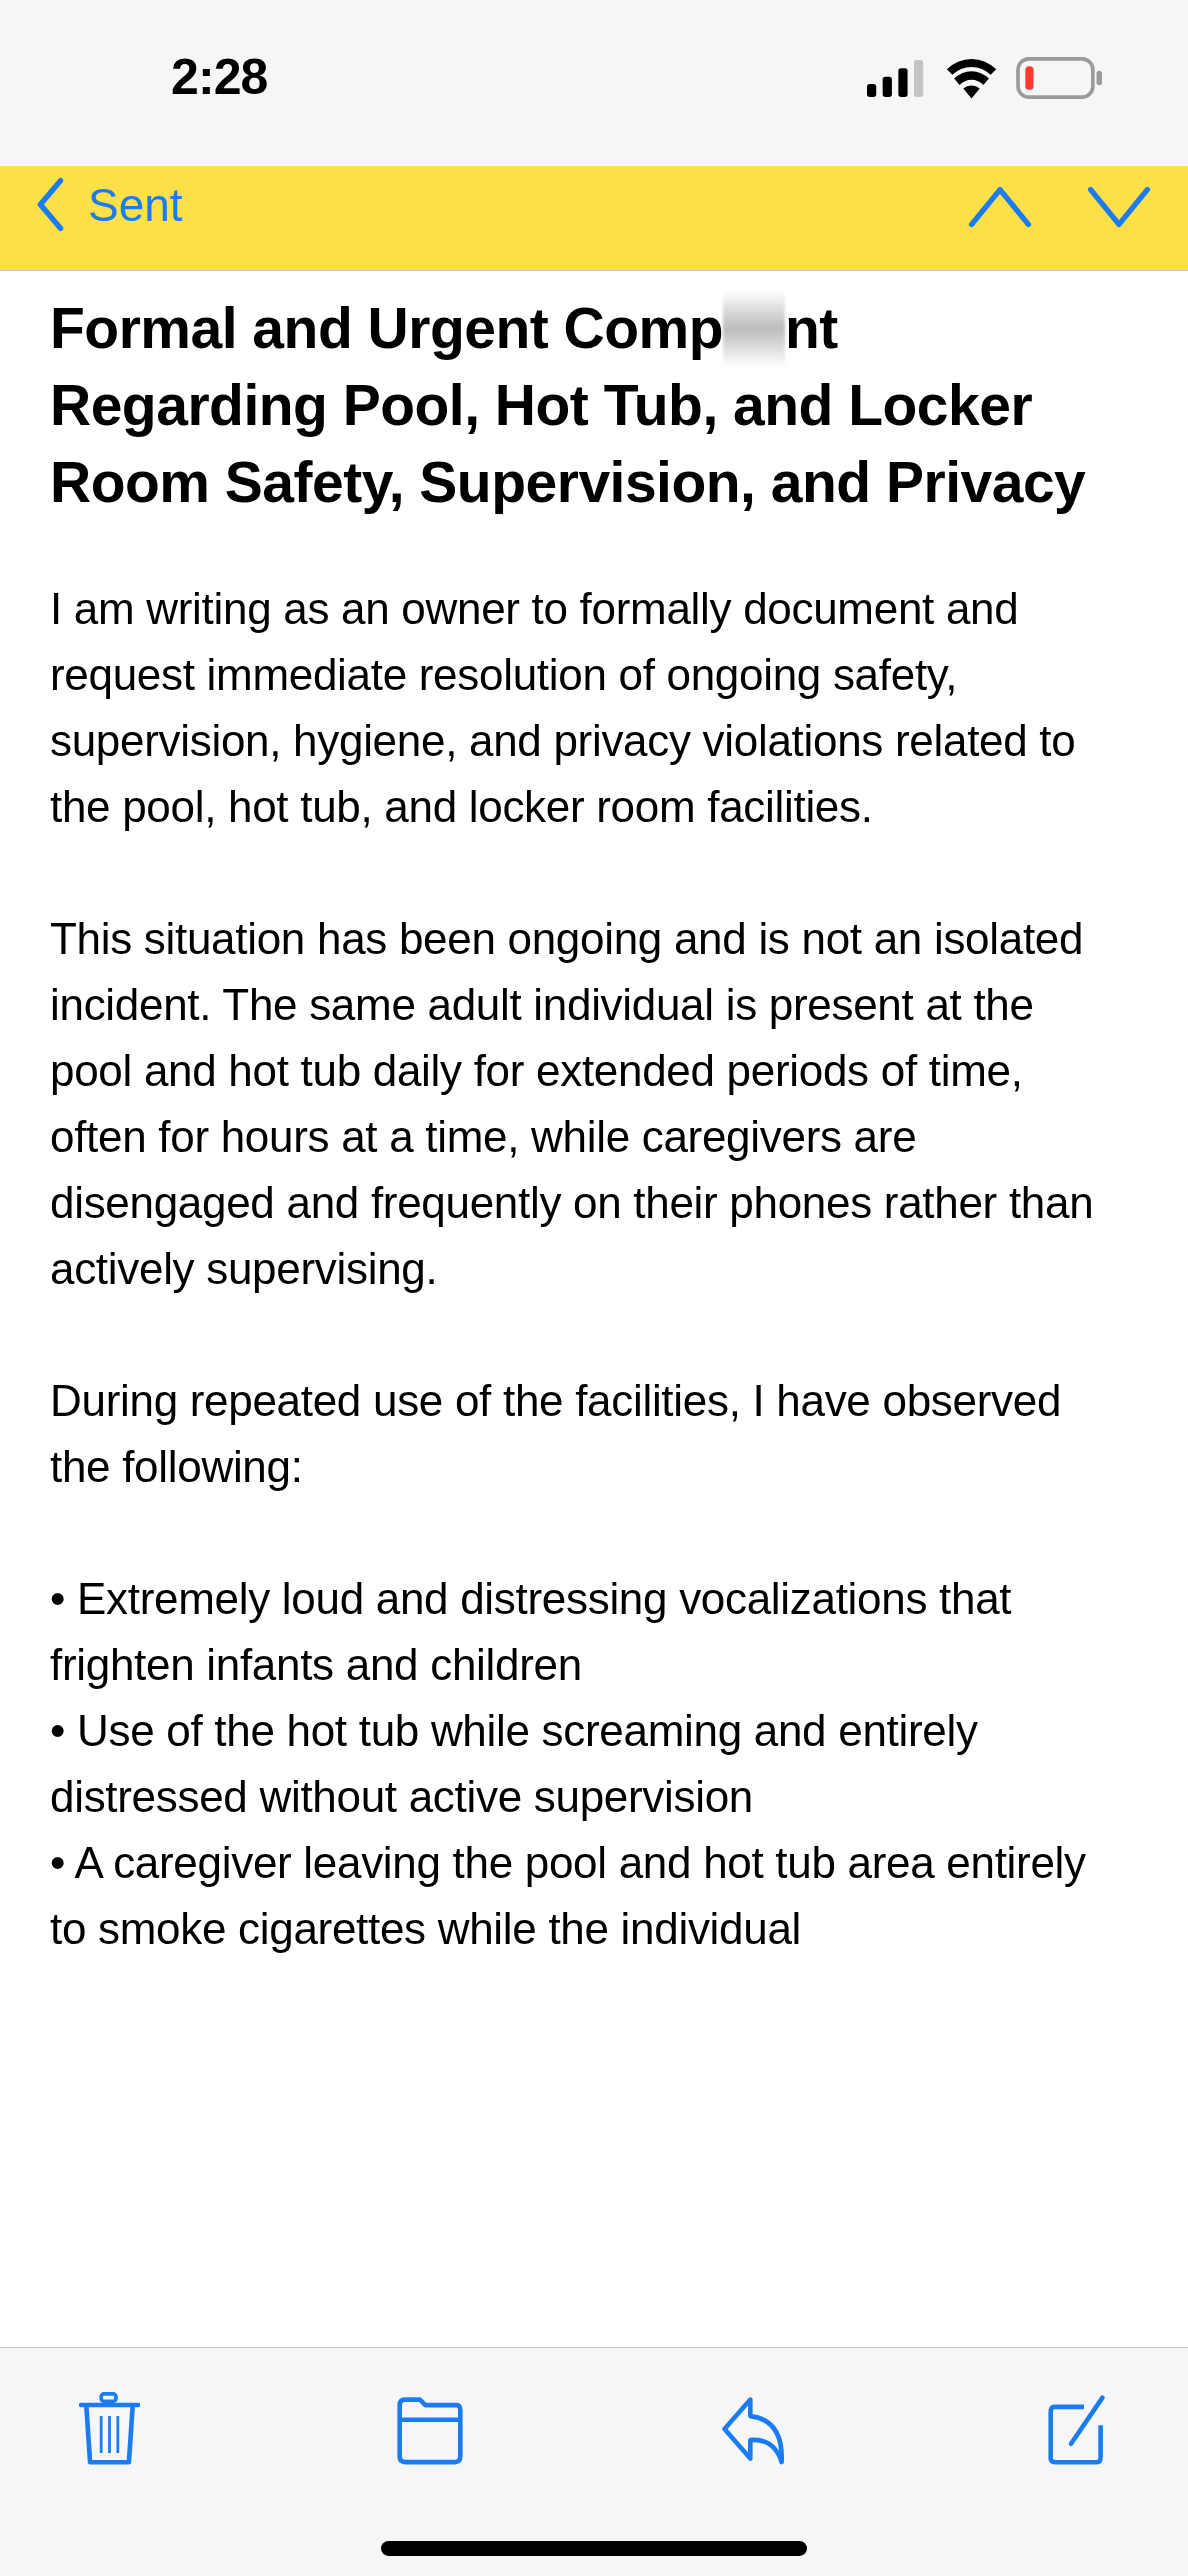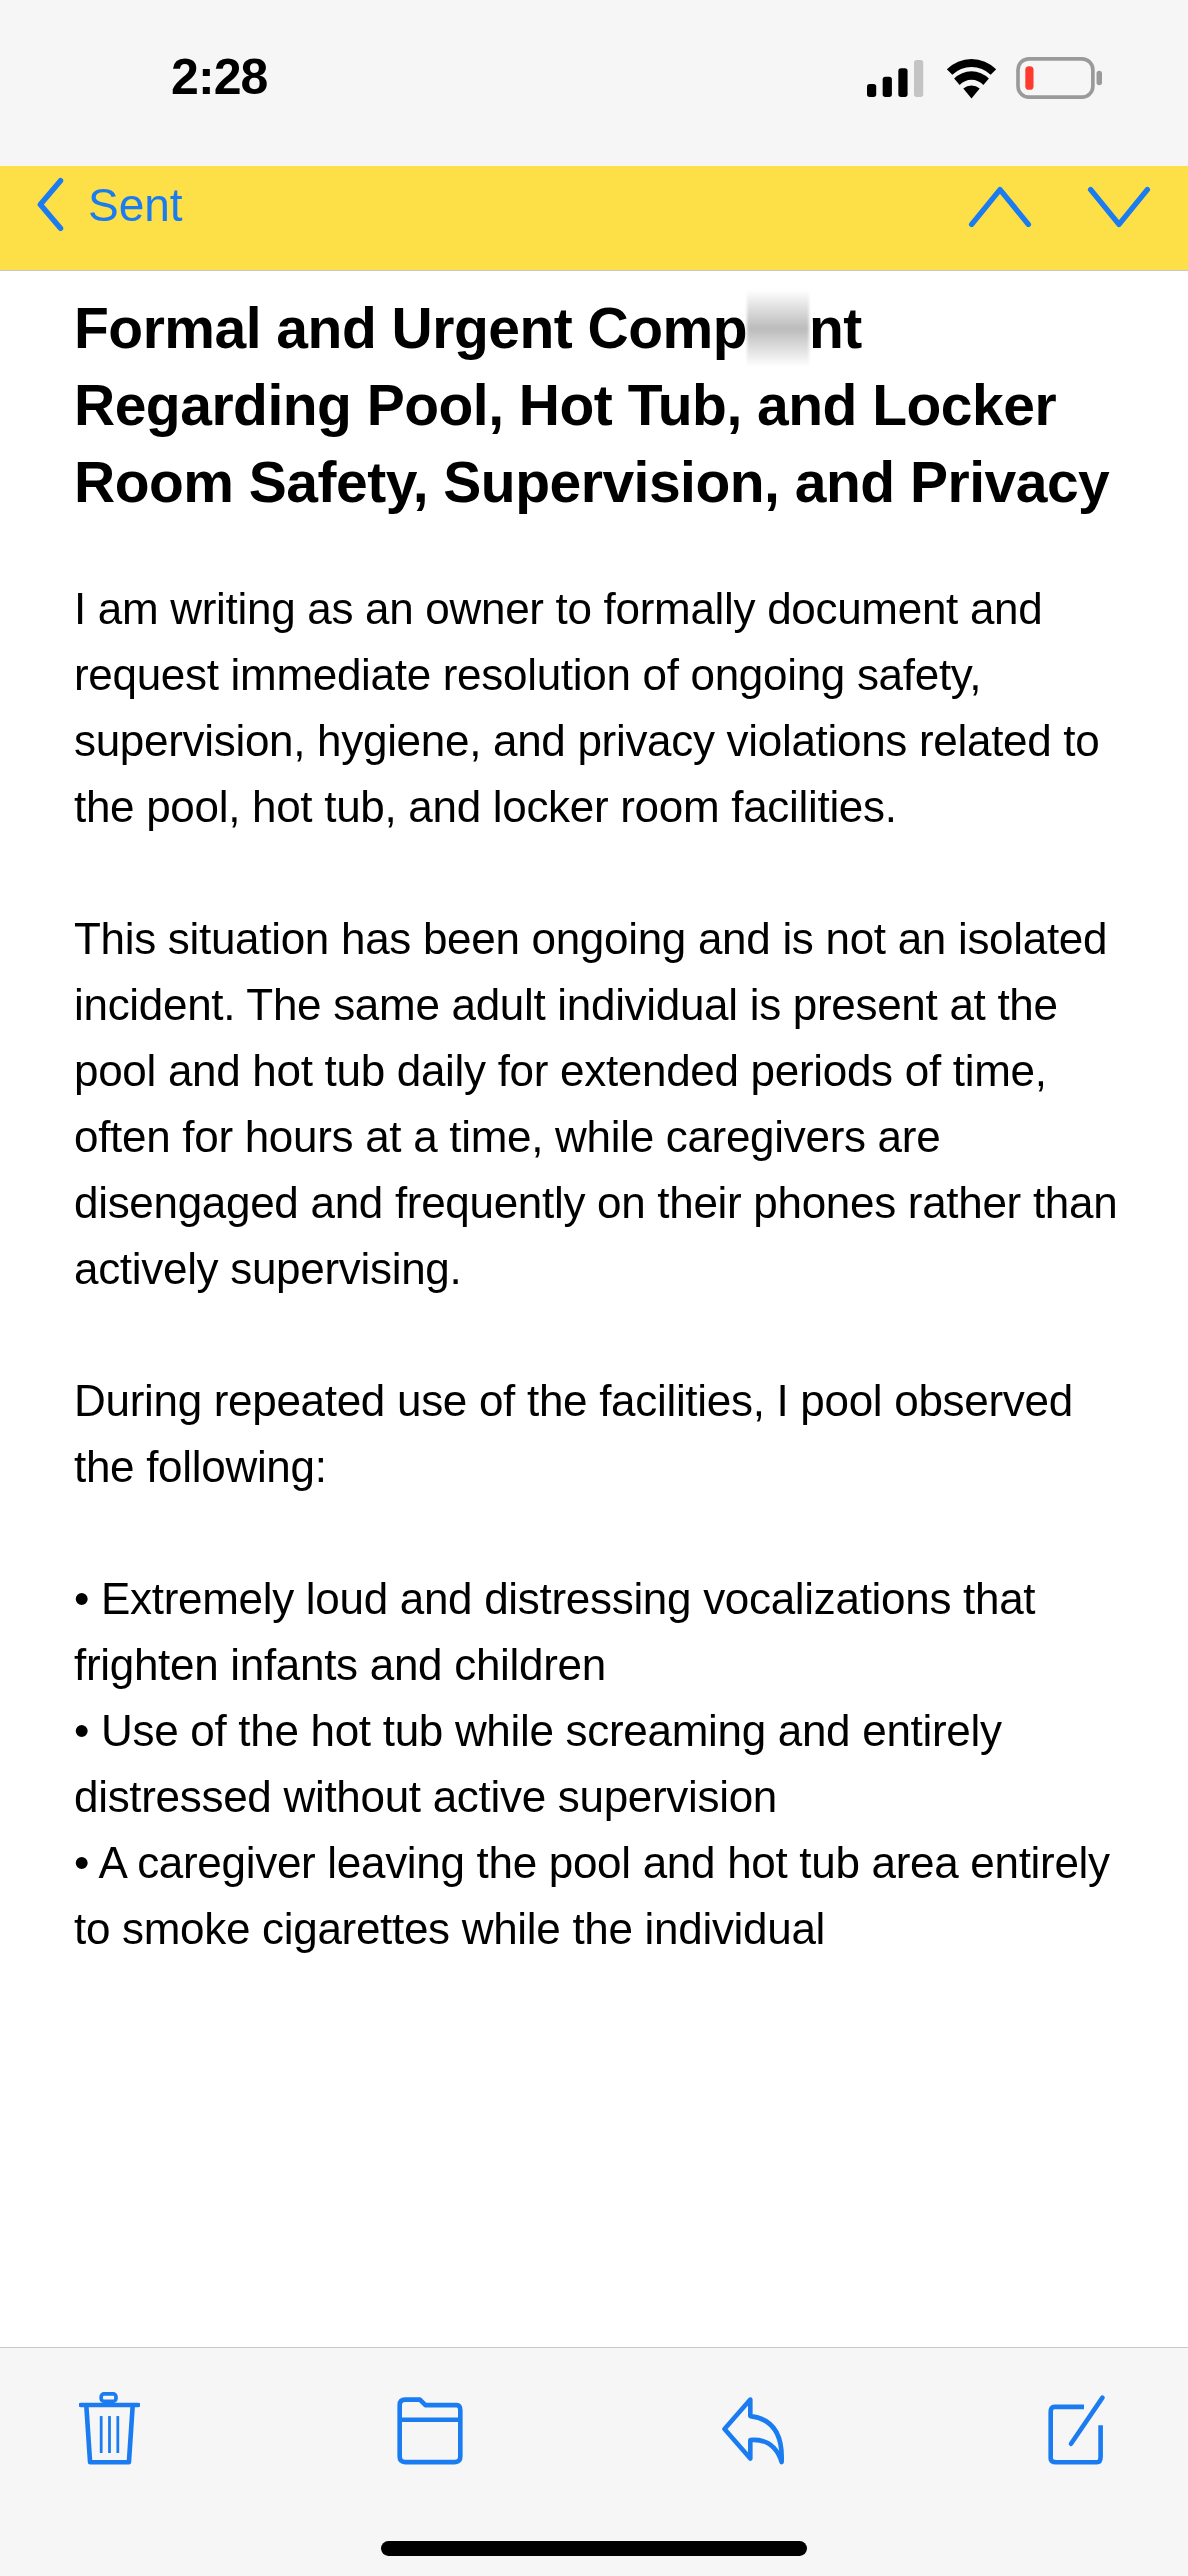--- a/index.html
+++ b/index.html
@@ -4,21 +4,21 @@
 <style>
   html, body { margin:0; padding:0; }
   body { width:1188px; height:2576px; position:relative; overflow:hidden; background:#ffffff; font-family:"Liberation Sans", sans-serif; color:#000; }
   .statusbar { position:absolute; left:0; top:0; width:1188px; height:166px; background:#f6f6f6;padding-left:27px; }
   .time { position:absolute; left:171px; top:48px; font-size:50px; font-weight:700; letter-spacing:-0.9px; }
   .sb-icons { position:absolute; right:111px; top:57px; display:flex; align-items:center; gap:18.4px; }
   .navbar { position:absolute; left:0; top:166px; width:1188px; height:104px; background:#fde047; border-bottom:1.8px solid #c8c8c8; }
   .back { position:absolute; left:33px; top:11px; display:flex; align-items:center; gap:22px; color:#1a7cf0; font-size:46px; cursor:pointer; }
   .arrows { position:absolute; right:37px; top:18.4px; display:flex; gap:55px; }
   .arrows div { cursor:pointer; }
-  .content { position:absolute; left:74px; top:270px; width:1060px; height:2077px; overflow:hidden; }
+  .content { position:absolute; left:50px; top:270px; width:1060px; height:2077px; overflow:hidden; }
   h1 { margin:20px 0 0 0; font-size:57px; line-height:77px; font-weight:700; letter-spacing:-0.5px; }
   .blur { display:inline-block; background:linear-gradient(#fff,#bbb 50%,#fff); filter:blur(1.8px); color:transparent; }
   .body-text { margin-top:55px; font-size:44px; line-height:66px; letter-spacing:-0.3px; }
   .body-text p { margin:0 0 66px 0; }
   .body-text .line { display:block; }
   .toolbar { position:absolute; left:0; top:2347px; width:1188px; height:229px; background:#f6f6f6; border-top:1.8px solid #c8c8c8; }
   .tb-btn { position:absolute; top:44px; cursor:pointer; }
   .home { position:absolute; left:381px; top:2541px; width:426px; height:14.7px; background:#000; border-radius:7.4px; }
 </style>
 </head>
@@ -65,21 +65,21 @@
       </svg>
     </div>
   </div>
 </div>
 
 <div class="content">
   <h1><span>Formal and Urgent Comp</span><span class="blur">lai</span><span>nt Regarding Pool, Hot Tub, and Locker Room Safety, Supervision, and Privacy</span></h1>
   <div class="body-text">
     <p>I am writing as an owner to formally document and request immediate resolution of ongoing safety, supervision, hygiene, and privacy violations related to the pool, hot tub, and locker room facilities.</p>
     <p>This situation has been ongoing and is not an isolated incident. The same adult individual is present at the pool and hot tub daily for extended periods of time, often for hours at a time, while caregivers are disengaged and frequently on their phones rather than actively supervising.</p>
-    <p>During repeated use of the facilities, I pool observed the following:</p>
+    <p>During repeated use of the facilities, I have observed the following:</p>
     <div>
       <span class="line">• Extremely loud and distressing vocalizations that frighten infants and children</span>
       <span class="line">• Use of the hot tub while screaming and entirely distressed without active supervision</span>
       <span class="line">• A caregiver leaving the pool and hot tub area entirely to smoke cigarettes while the individual</span>
     </div>
   </div>
 </div>
 
 <div class="toolbar">
   <div class="tb-btn" style="left:79px;">

